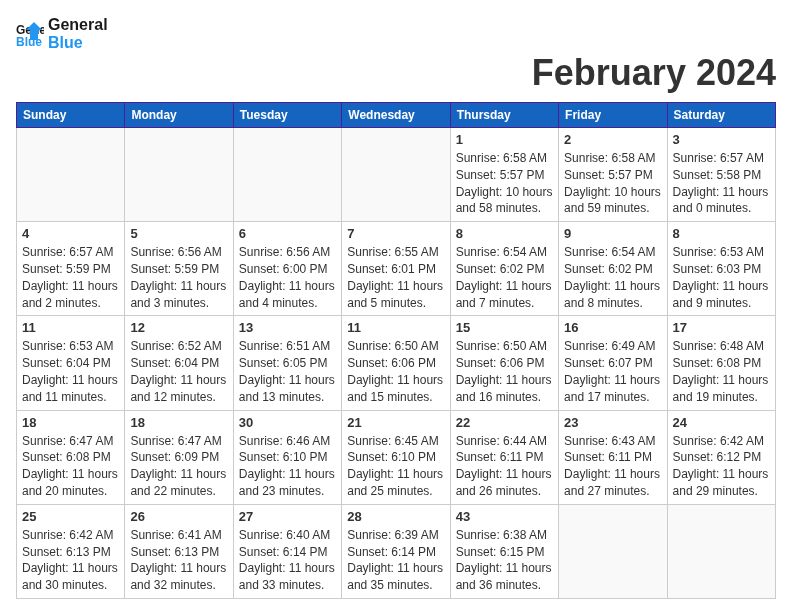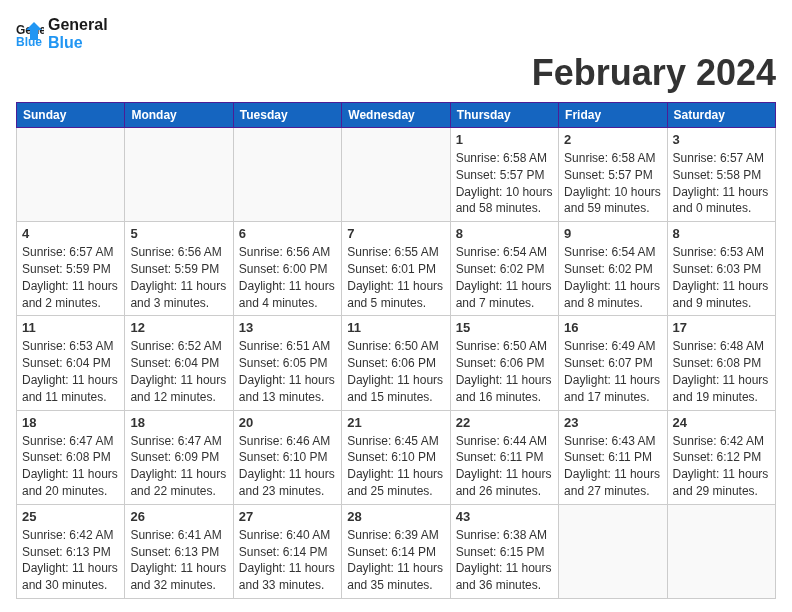--- a/index.html
+++ b/index.html
@@ -189,21 +189,21 @@
       <tr>
         <td>
           <div class="day-num">18</div>
           <div class="day-info">Sunrise: 6:47 AM<br>Sunset: 6:08 PM<br>Daylight: 11 hours<br>and 20 minutes.</div>
         </td>
         <td>
           <div class="day-num">18</div>
           <div class="day-info">Sunrise: 6:47 AM<br>Sunset: 6:09 PM<br>Daylight: 11 hours<br>and 22 minutes.</div>
         </td>
         <td>
-          <div class="day-num">20</div>
+          <div class="day-num">30</div>
           <div class="day-info">Sunrise: 6:46 AM<br>Sunset: 6:10 PM<br>Daylight: 11 hours<br>and 23 minutes.</div>
         </td>
         <td>
           <div class="day-num">21</div>
           <div class="day-info">Sunrise: 6:45 AM<br>Sunset: 6:10 PM<br>Daylight: 11 hours<br>and 25 minutes.</div>
         </td>
         <td>
           <div class="day-num">22</div>
           <div class="day-info">Sunrise: 6:44 AM<br>Sunset: 6:11 PM<br>Daylight: 11 hours<br>and 26 minutes.</div>
         </td>

